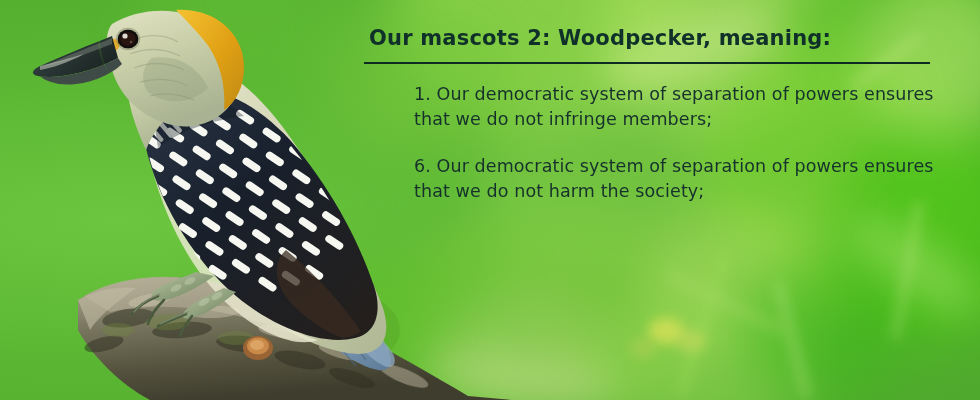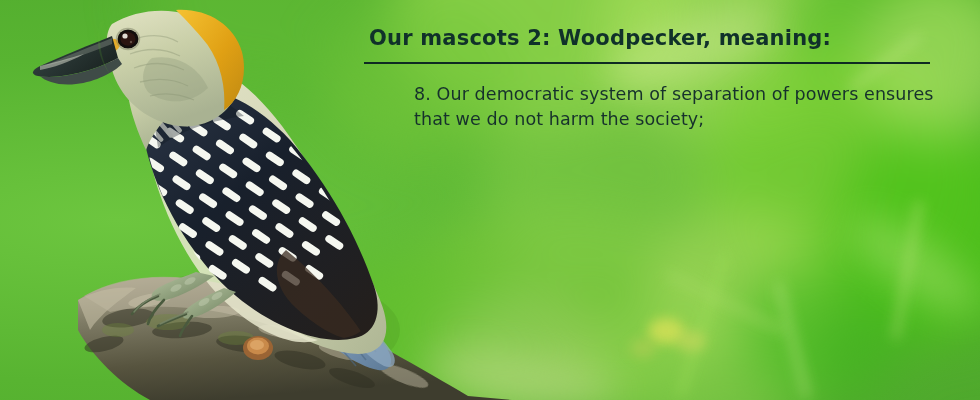--- a/index.html
+++ b/index.html
@@ -470,17 +470,18 @@
 
     <g opacity="0.18" fill="#5cb832">
       <path d="M106,20 C96,34 100,58 110,74 C100,62 94,40 100,22 Z"></path>
     </g>
   </svg>
 
   <div class="text-panel">
     <h1 class="title">Our mascots 2: Woodpecker, meaning:</h1>
     <div class="rule"></div>
     <div class="body-block">
-      <p class="para">8. Our democratic system of separation of powers ensures that we do not harm the society;</p>
+      <p class="para">1. Our democratic system of separation of powers ensures that we do not infringe members;</p>
+      <p class="para">6. Our democratic system of separation of powers ensures that we do not harm the society;</p>
     </div>
   </div>
 
 </div>
 
 </body></html>

